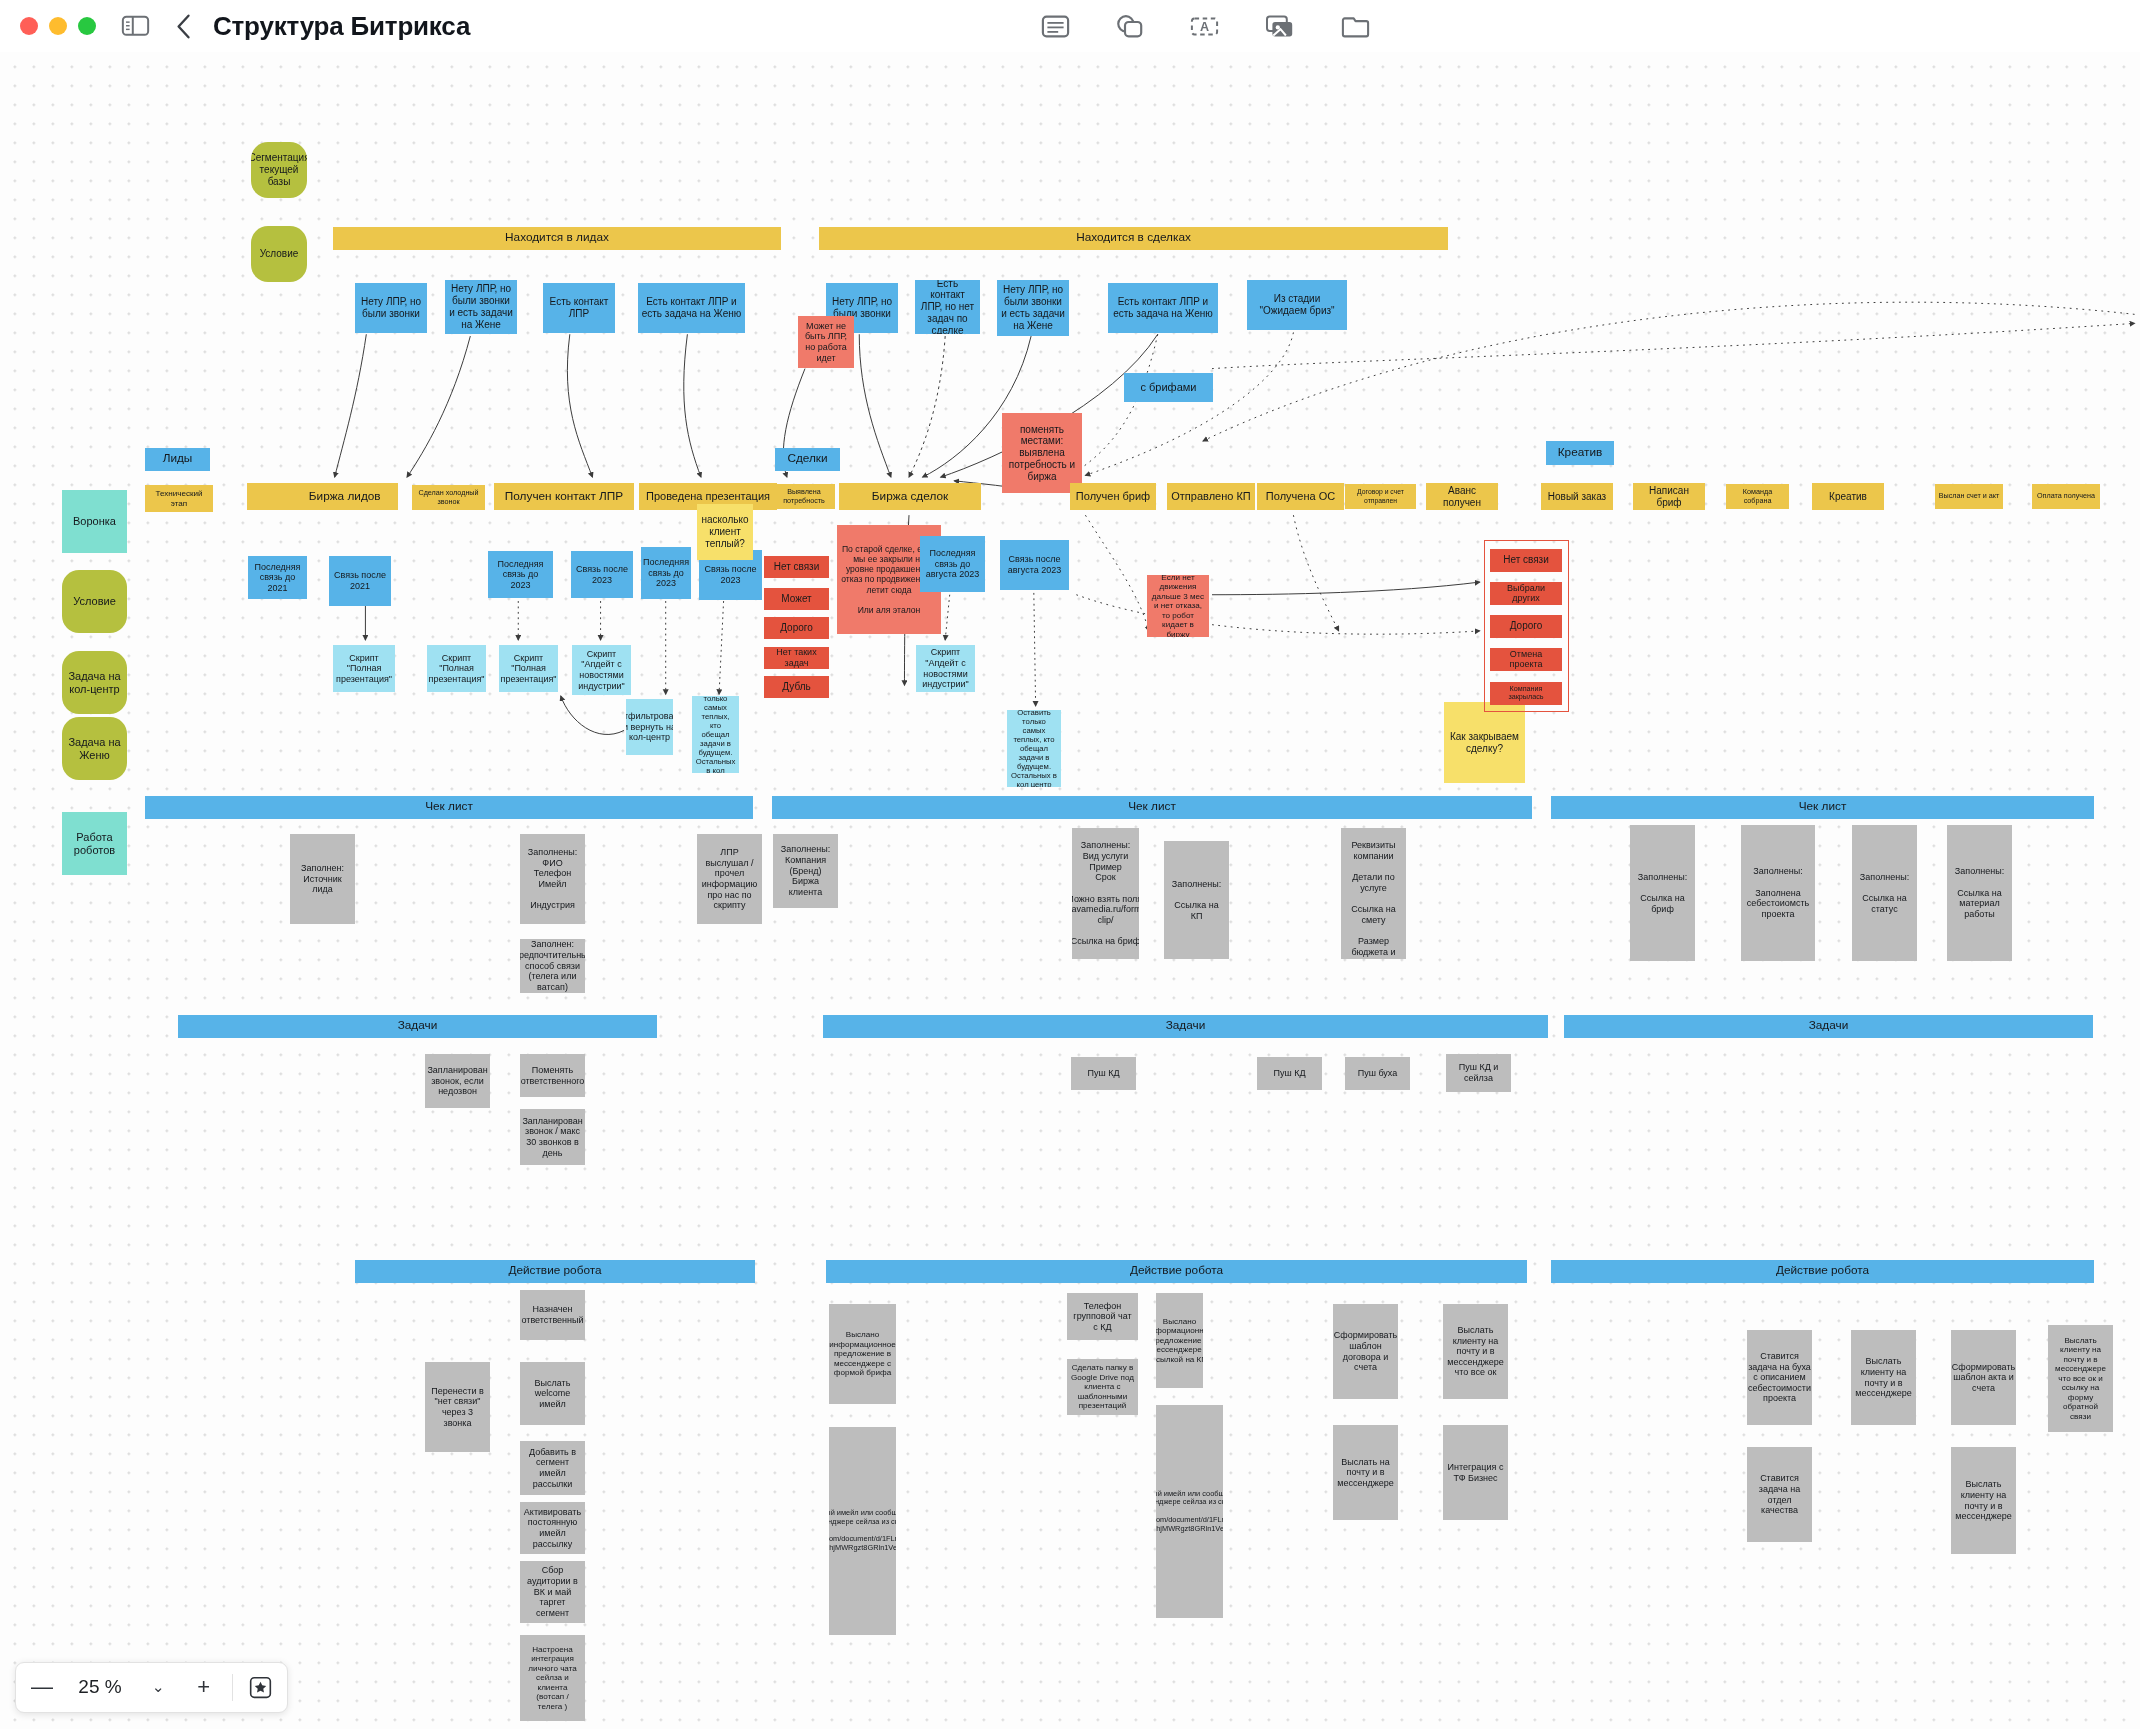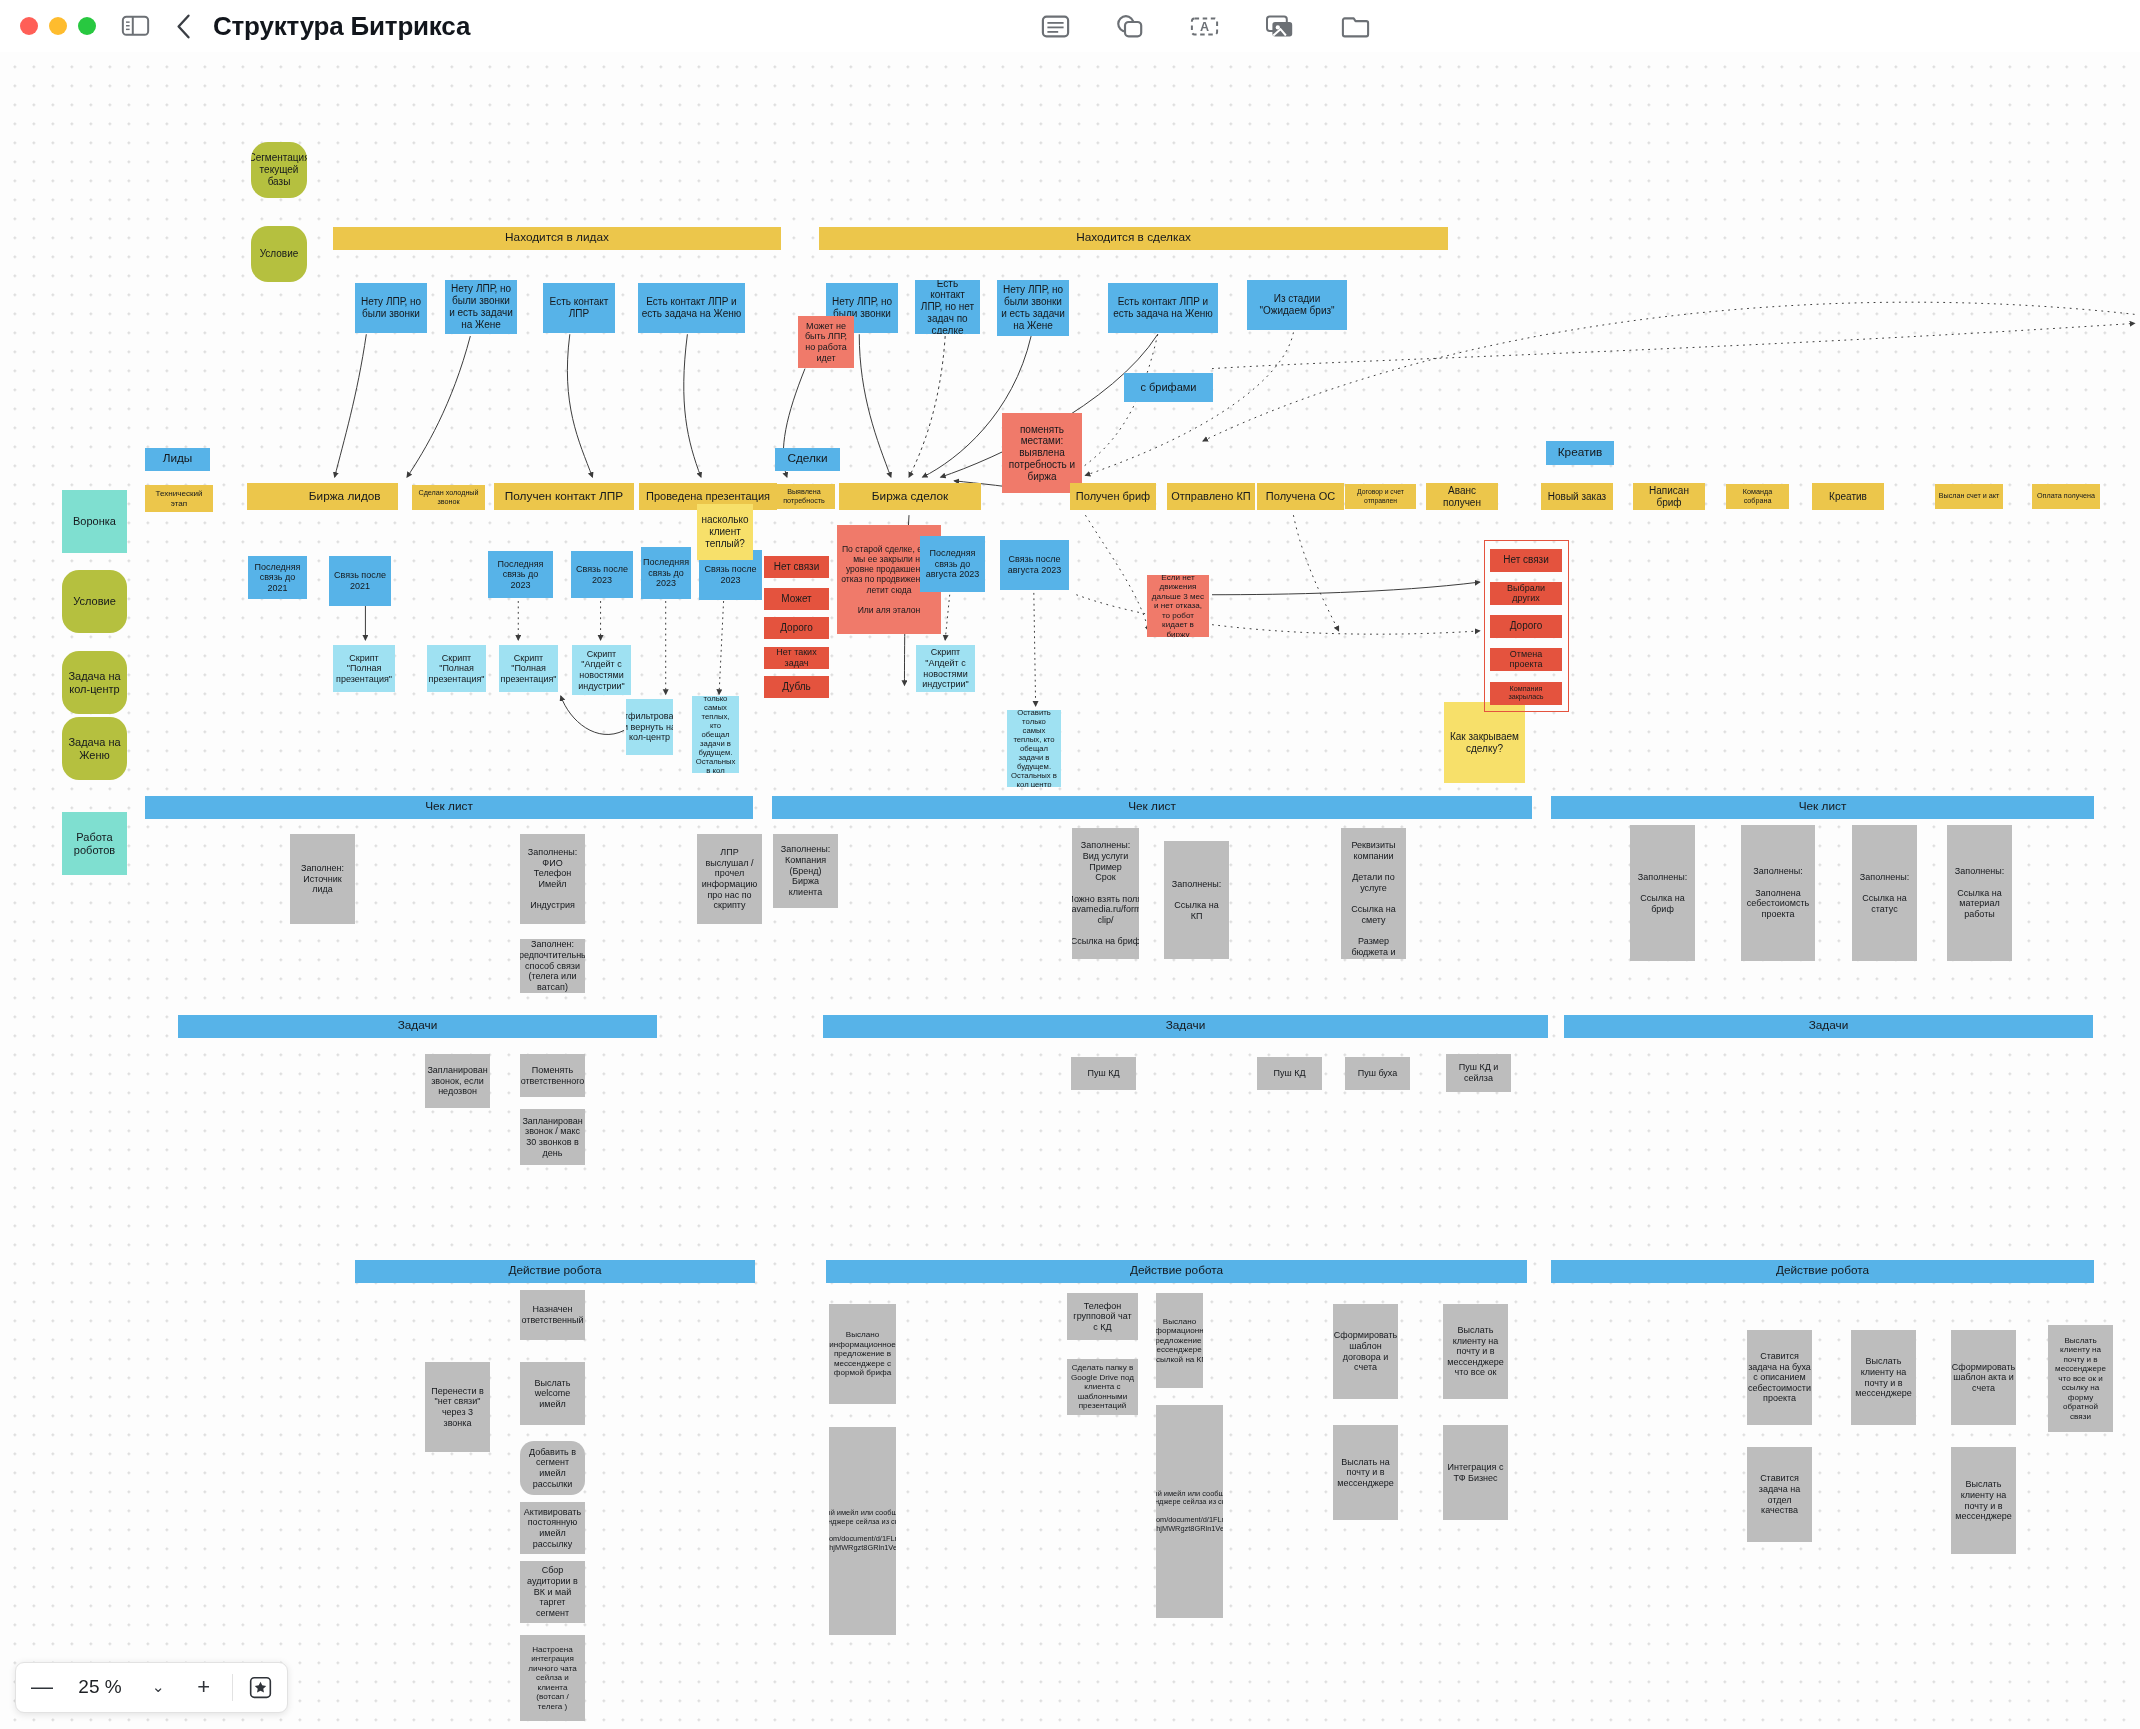--- a/index.html
+++ b/index.html
@@ -313,21 +313,21 @@
         <div class="node gray" style="left: 425px; top: 1002px; width: 65px; height: 54px; font-size: 9px;">Запланирован звонок, если недозвон</div>
         <div class="node gray" style="left: 520px; top: 1002px; width: 65px; height: 43px; font-size: 9px;">Поменять ответственного</div>
         <div class="node gray" style="left: 520px; top: 1057px; width: 65px; height: 56px; font-size: 9px;">Запланирован звонок / макс 30  звонков в день</div>
         <div class="node gray" style="left: 1071px; top: 1005px; width: 65px; height: 33px; font-size: 9px;">Пуш КД</div>
         <div class="node gray" style="left: 1257px; top: 1005px; width: 65px; height: 33px; font-size: 9px;">Пуш КД</div>
         <div class="node gray" style="left: 1345px; top: 1005px; width: 65px; height: 33px; font-size: 9px;">Пуш буха</div>
         <div class="node gray" style="left: 1446px; top: 1002px; width: 65px; height: 38px; font-size: 9px;">Пуш КД и сейлза</div>
         <div class="node gray" style="left: 520px; top: 1238px; width: 65px; height: 50px; font-size: 9px;">Назначен ответственный</div>
         <div class="node gray" style="left: 425px; top: 1310px; width: 65px; height: 90px; font-size: 9px;">Перенести в "нет связи" через 3 звонка</div>
         <div class="node gray" style="left: 520px; top: 1310px; width: 65px; height: 63px; font-size: 9px;">Выслать welcome имейл</div>
-        <div class="node gray" style="left: 520px; top: 1389px; width: 65px; height: 54px; font-size: 9px; border-radius: 14px;">Добавить в сегмент имейл рассылки</div>
+        <div class="node gray" style="left: 520px; top: 1389px; width: 65px; height: 54px; font-size: 9px;">Добавить в сегмент имейл рассылки</div>
         <div class="node gray" style="left: 520px; top: 1450px; width: 65px; height: 52px; font-size: 9px;">Активировать постоянную имейл рассылку</div>
         <div class="node gray" style="left: 520px; top: 1509px; width: 65px; height: 62px; font-size: 9px;">Сбор аудитории в ВК и май таргет сегмент</div>
         <div class="node gray" style="left: 520px; top: 1583px; width: 65px; height: 86px; font-size: 8.1px;">Настроена интеграция личного чата сейлза и клиента (вотсап / телега )</div>
         <div class="node gray" style="left: 829px; top: 1252px; width: 67px; height: 100px; font-size: 8.1px;">Выслано информационное предложение в мессенджере с формой брифа</div>
         <div class="node gray" style="left: 829px; top: 1375px; width: 67px; height: 208px; font-size: 7.4px;">Выслать личный имейл или сообщение в личном мессенджере сейлза из скрипта
 
 https://docs.google.com/document/d/1FLnnQ8Nji7URB1Viojg-cYYGkhjMWRgzt8GRln1Ve7s/edit</div>
         <div class="node gray" style="left: 1067px; top: 1241px; width: 71px; height: 47px; font-size: 9px;">Телефон групповой чат с КД</div>
         <div class="node gray" style="left: 1067px; top: 1307px; width: 71px; height: 56px; font-size: 8.1px;">Сделать папку в Google Drive под клиента с шаблонными презентаций</div>
         <div class="node gray" style="left: 1156px; top: 1241px; width: 47px; height: 95px; font-size: 8.1px;">Выслано информационное предложение в мессенджере с ссылкой на КП</div>

